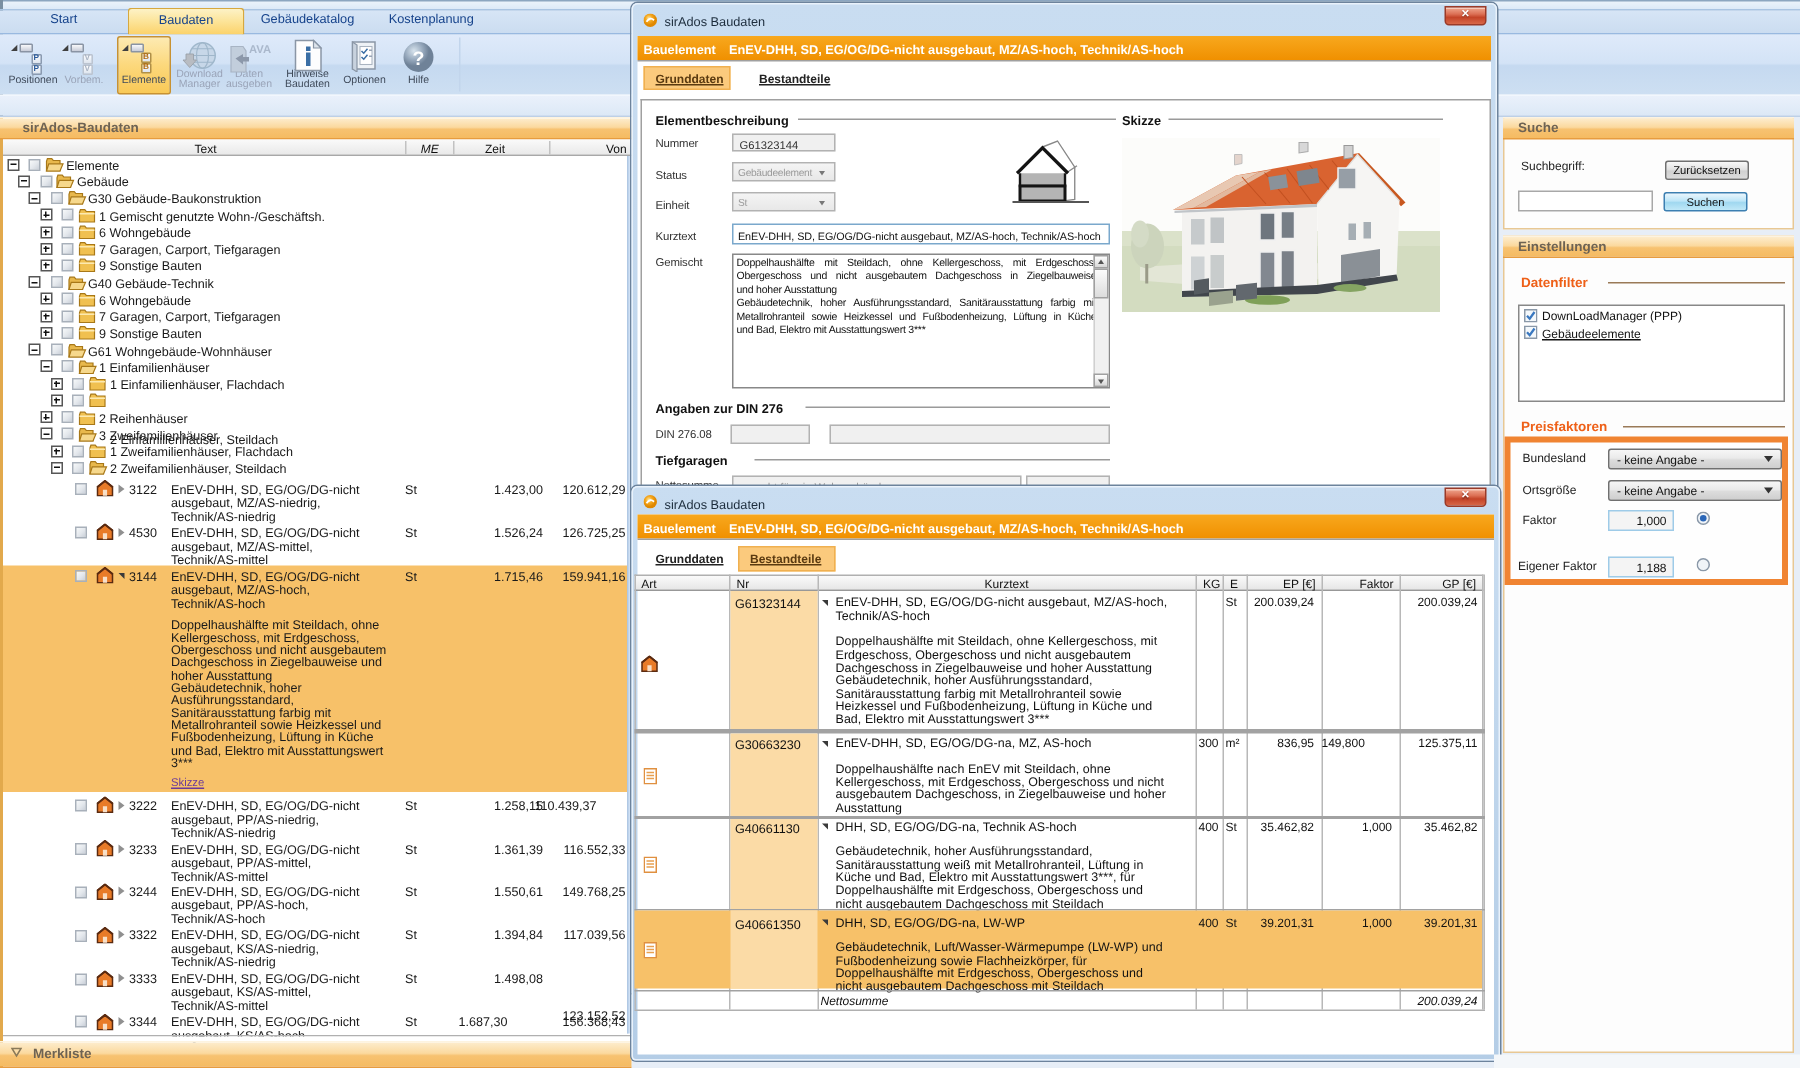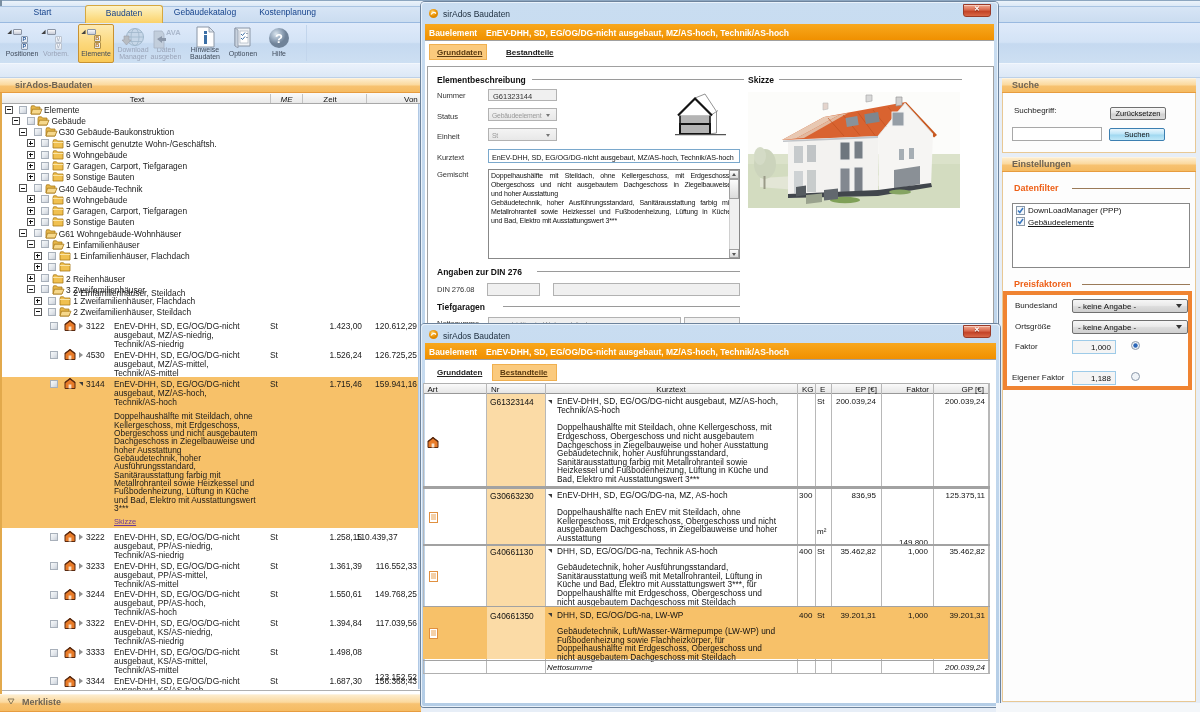--- a/index.html
+++ b/index.html
@@ -119,21 +119,21 @@
     <path d="M1 2.5 L1 9 L10 9 L10 2 L5.5 2 L4.5 0.8 L1.6 0.8 Z" fill="#e8b84c" stroke="#a87818" stroke-width="0.8"></path>
     <path d="M2.5 4.2 L12 4.2 L10 9 L1 9 Z" fill="#f6d88c" stroke="#a87818" stroke-width="0.8"></path>
   </svg>
 <div class="ab tree-txt" style="left:58.7px;top:128.4px;white-space:nowrap;">G30 Gebäude-Baukonstruktion</div>
 <div class="exp plus" style="left:26.5px;top:139.2px;"></div>
 <div class="cb" style="left:41.1px;top:139.2px;"></div>
 <svg class="ab" style="left:52.0px;top:138.6px;" width="13" height="10" viewBox="0 0 13 10">
     <path d="M1 2.5 L1 9 L11 9 L11 2 L5.5 2 L4.5 0.8 L1.6 0.8 Z" fill="#f0c050" stroke="#a87818" stroke-width="0.8"></path>
     <path d="M1 3.5 L11 3.5" stroke="#fce9b0" stroke-width="0.9"></path>
   </svg>
-<div class="ab tree-txt" style="left:66.0px;top:139.6px;white-space:nowrap;">5 Gemischt genutzte Wohn-/Geschäftsh.</div>
+<div class="ab tree-txt" style="left:66.0px;top:139.6px;white-space:nowrap;">1 Gemischt genutzte Wohn-/Geschäftsh.</div>
 <div class="exp plus" style="left:26.5px;top:150.5px;"></div>
 <div class="cb" style="left:41.1px;top:150.5px;"></div>
 <svg class="ab" style="left:52.0px;top:149.9px;" width="13" height="10" viewBox="0 0 13 10">
     <path d="M1 2.5 L1 9 L11 9 L11 2 L5.5 2 L4.5 0.8 L1.6 0.8 Z" fill="#f0c050" stroke="#a87818" stroke-width="0.8"></path>
     <path d="M1 3.5 L11 3.5" stroke="#fce9b0" stroke-width="0.9"></path>
   </svg>
 <div class="ab tree-txt" style="left:66.0px;top:150.9px;white-space:nowrap;">6 Wohngebäude</div>
 <div class="exp plus" style="left:26.5px;top:161.7px;"></div>
 <div class="cb" style="left:41.1px;top:161.7px;"></div>
 <svg class="ab" style="left:52.0px;top:161.1px;" width="13" height="10" viewBox="0 0 13 10">
@@ -334,21 +334,21 @@
 <div class="cb" style="left:49.7px;top:677.4px;"></div>
 <svg class="ab" style="left:63.5px;top:675.9px;" width="12" height="11" viewBox="0 0 12 11">
     <path d="M6 0.5 L11 4.5 L11 10.5 L1 10.5 L1 4.5 Z" fill="#e87b28" stroke="#5a2a10" stroke-width="1"></path>
     <path d="M0.8 4.8 L6 0.7 L11.2 4.8" fill="none" stroke="#5a2a10" stroke-width="1.4"></path>
     <rect x="4.6" y="6.5" width="2.8" height="4" fill="#f8e0c8"></rect>
   </svg>
 <div class="ab" style="left:78.5px;top:678.1px;width:0;height:0;border-left:4px solid #909090;border-top:3px solid transparent;border-bottom:3px solid transparent;"></div>
 <div class="ab tree-txt" style="left:86px;top:677.1px;">3344</div>
 <div class="ab tree-txt" style="left:114px;top:677.1px;width:160px;">EnEV-DHH, SD, EG/OG/DG-nicht<br>ausgebaut, KS/AS-hoch,<br>Technik/AS-hoch</div>
 <div class="ab tree-txt" style="left:270px;top:677.1px;">St</div>
-<div class="ab tree-txt" style="left:282px;top:677.1px;width:80px;text-align:right;">1.687,30</div>
+<div class="ab tree-txt" style="left:282px;top:677.1px;width:80px;text-align:center;">1.687,30</div>
 <div class="ab tree-txt" style="left:337px;top:677.1px;width:80px;text-align:right;">156.368,43</div>
 <div class="ab" style="left:417.5px;top:104px;width:3.5px;height:585px;background:#cfe0f4;border-left:1px solid #b0c8e4;"></div>
 <div class="ab" style="left:2px;top:689.5px;width:419px;height:1px;background:#b0b0b0;"></div>
 <div class="ab" style="left:2px;top:690.5px;width:419px;height:3.5px;background:#fff;"></div>
 <div class="ab orahdr" style="left:0;top:694px;width:421px;height:18px;"></div>
 <div class="ab hdrtxt" style="left:22px;top:697px;">Merkliste</div>
 <svg class="ab" style="left:7px;top:698px;" width="8" height="7">
     <path d="M1 1 L7 1 L4 6 Z" fill="none" stroke="#8a7a5a" stroke-width="1"></path>
   </svg>
 <div class="ab" style="left:1002px;top:78px;width:194px;height:75px;background:#fdfdfd;border:1px solid #e8c894;"></div>
@@ -568,23 +568,23 @@
 <div class="ab" style="left:486.5px;top:489.0px;width:58.5px;height:55.0px;background:#fbdba6;"></div>
 <svg class="ab" style="left:429.0px;top:511.5px;" width="9" height="11" viewBox="0 0 9 11">
     <rect x="0.5" y="0.5" width="8" height="10" fill="#fff" stroke="#e09040" stroke-width="1"></rect>
     <path d="M2 3 L7 3 M2 5 L7 5 M2 7 L7 7" stroke="#e8a050" stroke-width="1"></path>
   </svg>
 <div class="ab" style="left:490.0px;top:491.3px;font-size:8.4px;color:#111;">G30663230</div>
 <div class="ab" style="left:548.0px;top:493.8px;width:0;height:0;border-top:4px solid #3a3a3a;border-left:4px solid transparent;"></div>
 <div class="ab" style="left:557.0px;top:491.3px;width:240px;font-size:8.3px;color:#111;line-height:8.6px;letter-spacing:0.05px;">EnEV-DHH, SD, EG/OG/DG-na, MZ, AS-hoch</div>
 <div class="ab" style="left:557.0px;top:508.3px;width:246px;font-size:8.3px;color:#111;line-height:8.6px;letter-spacing:0.05px;">Doppelhaushälfte nach EnEV mit Steildach, ohne<br>Kellergeschoss, mit Erdgeschoss, Obergeschoss und nicht<br>ausgebautem Dachgeschoss, in Ziegelbauweise und hoher<br>Ausstattung</div>
 <div class="ab" style="left:799.0px;top:491.3px;font-size:8px;color:#111;">300</div>
-<div class="ab" style="left:817.0px;top:491.3px;font-size:8px;color:#111;margin-top:36px;">m²</div>
+<div class="ab" style="left:817.0px;top:491.3px;font-size:8px;color:#111;">m²</div>
 <div class="ab" style="left:831.0px;top:491.3px;width:45.0px;text-align:right;font-size:8px;color:#111;">836,95</div>
-<div class="ab" style="left:881.0px;top:491.3px;width:47.0px;text-align:right;font-size:8px;color:#111;margin-top:47px;">149,800</div>
+<div class="ab" style="left:881.0px;top:491.3px;width:47.0px;text-align:left;font-size:8px;color:#111;">149,800</div>
 <div class="ab" style="left:933.0px;top:491.3px;width:52.0px;text-align:right;font-size:8px;color:#111;">125.375,11</div>
 <div class="ab" style="left:422.5px;top:544.0px;width:567px;height:1.8px;background:#a2a2a2;"></div>
 <div class="ab" style="left:486.5px;top:545.5px;width:58.5px;height:60.0px;background:#fbdba6;"></div>
 <svg class="ab" style="left:429.0px;top:570.5px;" width="9" height="11" viewBox="0 0 9 11">
     <rect x="0.5" y="0.5" width="8" height="10" fill="#fff" stroke="#e09040" stroke-width="1"></rect>
     <path d="M2 3 L7 3 M2 5 L7 5 M2 7 L7 7" stroke="#e8a050" stroke-width="1"></path>
   </svg>
 <div class="ab" style="left:490.0px;top:546.9px;font-size:8.4px;color:#111;">G40661130</div>
 <div class="ab" style="left:548.0px;top:549.4px;width:0;height:0;border-top:4px solid #3a3a3a;border-left:4px solid transparent;"></div>
 <div class="ab" style="left:557.0px;top:546.9px;width:240px;font-size:8.3px;color:#111;line-height:8.6px;letter-spacing:0.05px;">DHH, SD, EG/OG/DG-na, Technik AS-hoch</div>

